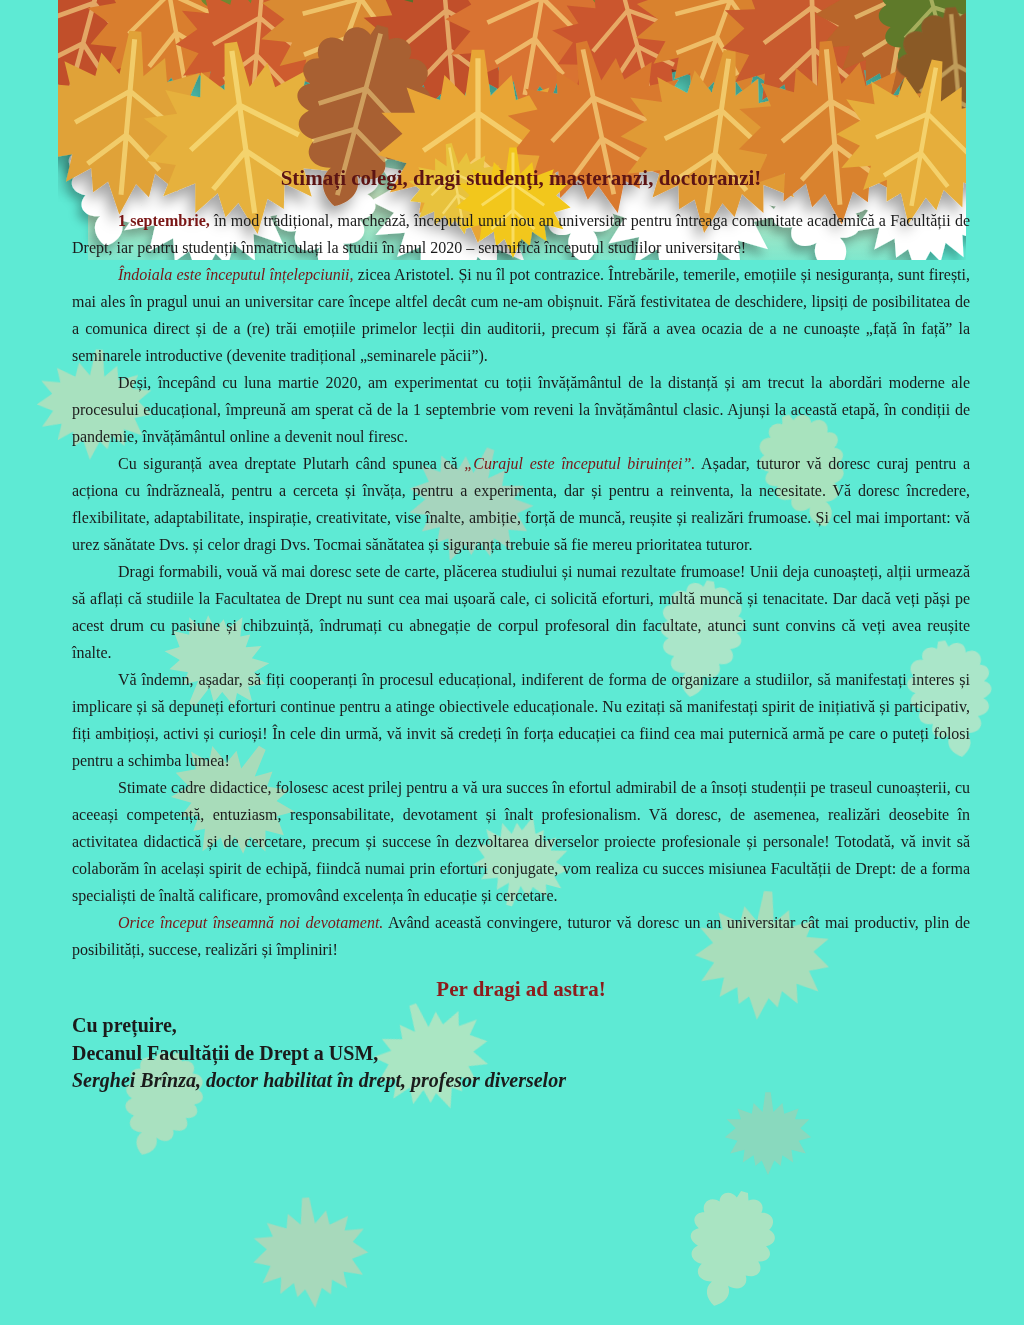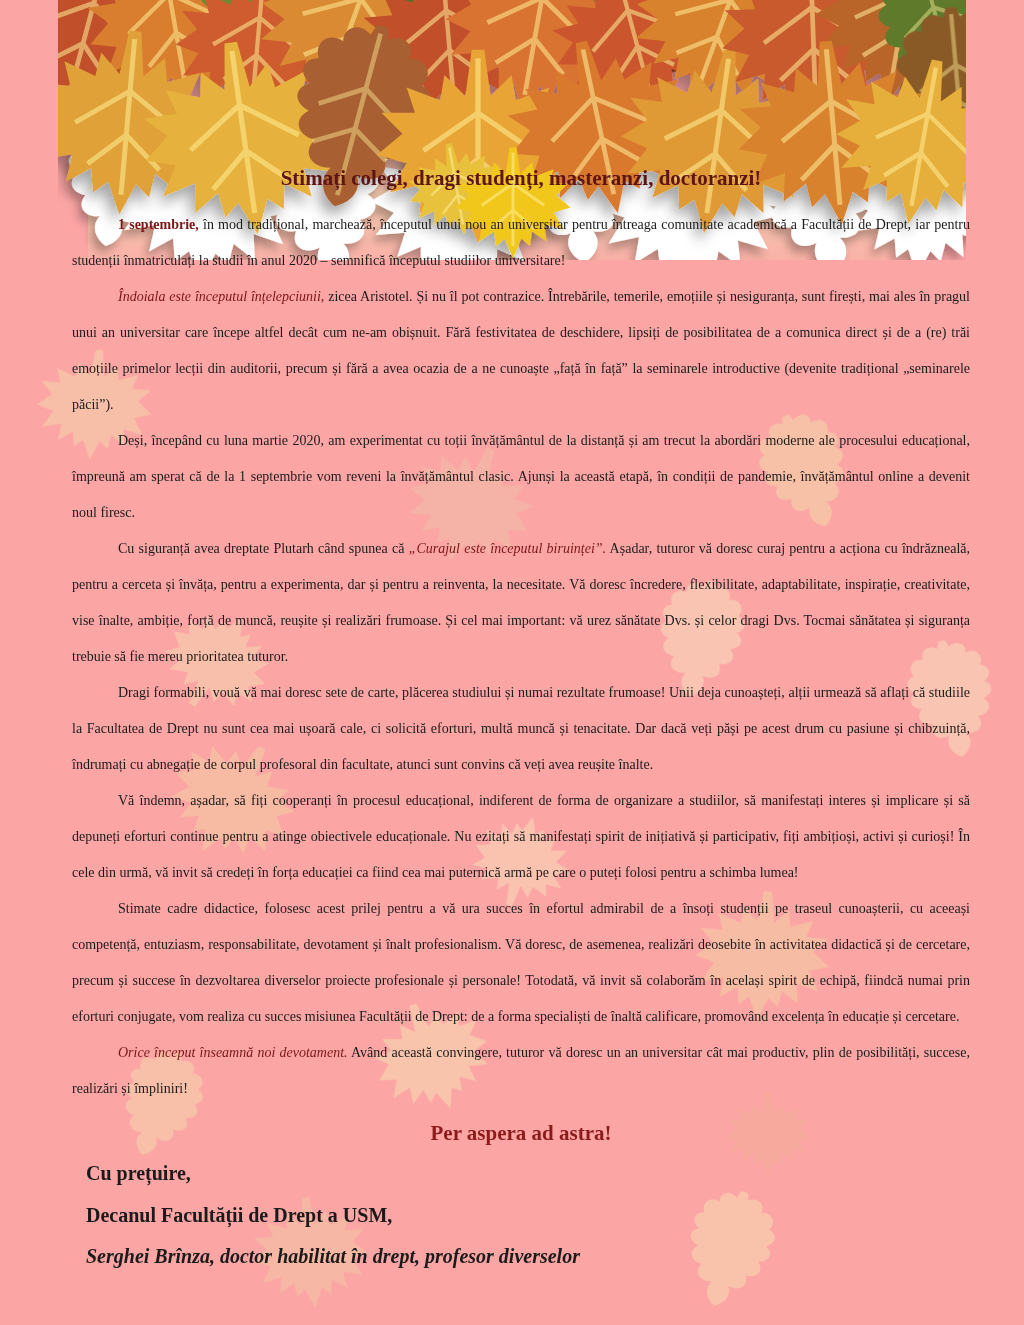--- a/index.html
+++ b/index.html
@@ -1,41 +1,41 @@
 <!DOCTYPE html>
 <html style="--page-bg: #ffffff; --text-color: #1b1b1b; --title-color: #5c1414; --accent-color: #7a1616; --motto-color: #8c1c1c;"><head>
 <meta charset="utf-8">
 <style>
   html,body{margin:0;padding:0;background:#e8e8e8;}
   .page{
     position:relative;width:1024px;height:1325px;margin:0 auto;
-    background:#fca5a5;overflow:hidden;
+    background:#5eead4;overflow:hidden;
     font-family:"Liberation Serif","DejaVu Serif",serif;
     color:var(--text-color,#1b1b1b);
   }
   .bg-watermarks{position:absolute;top:0;left:0;z-index:1;pointer-events:none;}
   .banner{position:absolute;top:0;left:58px;z-index:2;pointer-events:none;}
   .content{position:absolute;top:166px;left:72px;width:898px;z-index:3;}
   .salutation{
     margin:0 0 16px 0;text-align:center;
     font-size:21px;font-weight:bold;color:var(--title-color,#5c1414);
   }
   .para{
     margin:0;text-align:justify;text-indent:46px;
-    font-size:14px;line-height:36px;
+    font-size:16px;line-height:27px;
   }
   .para span.text{color:var(--text-color,#1b1b1b);}
   .para span.accent{font-weight:bold;color:var(--accent-color,#7a1616);}
   .para span.accent-italic{font-weight:normal;font-style:italic;color:var(--accent-color,#7a1616);}
   .motto{
     margin:14px 0 10px 0;text-align:center;
     font-size:21px;font-weight:bold;color:var(--motto-color,#8c1c1c);
   }
   .signature{margin-top:2px;}
-  .signature p{margin:14px;font-size:20px;line-height:27.5px;font-weight:bold;}
+  .signature p{margin:0;font-size:20px;line-height:27.5px;font-weight:bold;}
   .signature .sig-name{font-style:italic;}
 </style>
 </head>
 <body>
 
 <div class="page">
 
   <svg class="bg-watermarks" width="1024" height="1325" viewBox="0 0 1024 1325" aria-hidden="true">
     <defs>
       <path id="maple" d="M50 0 L57 16 L64 10 L66 22 L78 14 L76 28 L92 24 L84 38 L98 42 L86 52 L96 62 L80 62 L84 74 L68 68 L66 80 L56 70 L53 92 L47 92 L44 70 L34 80 L32 68 L16 74 L20 62 L4 62 L14 52 L2 42 L16 38 L8 24 L24 28 L22 14 L34 22 L36 10 L43 16 Z"></path>
@@ -136,21 +136,21 @@
         <p class="para"><span class="accent">1 septembrie,</span><span class="text"> în mod tradițional, marchează, începutul unui nou an universitar pentru întreaga comunitate academică a Facultății de Drept, iar pentru studenții înmatriculați la studii în anul 2020 – semnifică începutul studiilor universitare!</span></p>
         <p class="para"><span class="accent-italic">Îndoiala este începutul înțelepciunii,</span><span class="text"> zicea Aristotel. Și nu îl pot contrazice. Întrebările, temerile, emoțiile și nesiguranța, sunt firești, mai ales în pragul unui an universitar care începe altfel decât cum ne-am obișnuit. Fără festivitatea de deschidere, lipsiți de posibilitatea de a comunica direct și de a (re) trăi emoțiile primelor lecții din auditorii, precum și fără a avea ocazia de a ne cunoaște „față în față” la seminarele introductive (devenite tradițional „seminarele păcii”).</span></p>
         <p class="para"><span class="text">Deși, începând cu luna martie 2020, am experimentat cu toții învățământul de la distanță și am trecut la abordări moderne ale procesului educațional, împreună am sperat că de la 1 septembrie vom reveni la învățământul clasic. Ajunși la această etapă, în condiții de pandemie, învățământul online a devenit noul firesc.</span></p>
         <p class="para"><span class="text">Cu siguranță avea dreptate Plutarh când spunea că </span><span class="accent-italic">„Curajul este începutul biruinței”.</span><span class="text"> Așadar, tuturor vă doresc curaj pentru a acționa cu îndrăzneală, pentru a cerceta și învăța, pentru a experimenta, dar și pentru a reinventa, la necesitate. Vă doresc încredere, flexibilitate, adaptabilitate, inspirație, creativitate, vise înalte, ambiție, forță de muncă, reușite și realizări frumoase. Și cel mai important: vă urez sănătate Dvs. și celor dragi Dvs. Tocmai sănătatea și siguranța trebuie să fie mereu prioritatea tuturor.</span></p>
         <p class="para"><span class="text">Dragi formabili, vouă vă mai doresc sete de carte, plăcerea studiului și numai rezultate frumoase! Unii deja cunoașteți, alții urmează să aflați că studiile la Facultatea de Drept nu sunt cea mai ușoară cale, ci solicită eforturi, multă muncă și tenacitate. Dar dacă veți păși pe acest drum cu pasiune și chibzuință, îndrumați cu abnegație de corpul profesoral din facultate, atunci sunt convins că veți avea reușite înalte.</span></p>
         <p class="para"><span class="text">Vă îndemn, așadar, să fiți cooperanți în procesul educațional, indiferent de forma de organizare a studiilor, să manifestați interes și implicare și să depuneți eforturi continue pentru a atinge obiectivele educaționale. Nu ezitați să manifestați spirit de inițiativă și participativ, fiți ambițioși, activi și curioși! În cele din urmă, vă invit să credeți în forța educației ca fiind cea mai puternică armă pe care o puteți folosi pentru a schimba lumea!</span></p>
         <p class="para"><span class="text">Stimate cadre didactice, folosesc acest prilej pentru a vă ura succes în efortul admirabil de a însoți studenții pe traseul cunoașterii, cu aceeași competență, entuziasm, responsabilitate, devotament și înalt profesionalism. Vă doresc, de asemenea, realizări deosebite în activitatea didactică și de cercetare, precum și succese în dezvoltarea diverselor proiecte profesionale și personale! Totodată, vă invit să colaborăm în același spirit de echipă, fiindcă numai prin eforturi conjugate, vom realiza cu succes misiunea Facultății de Drept: de a forma specialiști de înaltă calificare, promovând excelența în educație și cercetare.</span></p>
         <p class="para"><span class="accent-italic">Orice început înseamnă noi devotament.</span><span class="text"> Având această convingere, tuturor vă doresc un an universitar cât mai productiv, plin de posibilități, succese, realizări și împliniri!</span></p>
       </div>
 
-    <p class="motto">Per aspera ad astra!</p>
+    <p class="motto">Per dragi ad astra!</p>
 
     <div class="signature">
       <p>Cu prețuire,</p>
       <p>Decanul Facultății de Drept a USM,</p>
       <p class="sig-name">Serghei Brînza, doctor habilitat în drept, profesor diverselor</p>
     </div>
   </div>
 
 </div>
 

